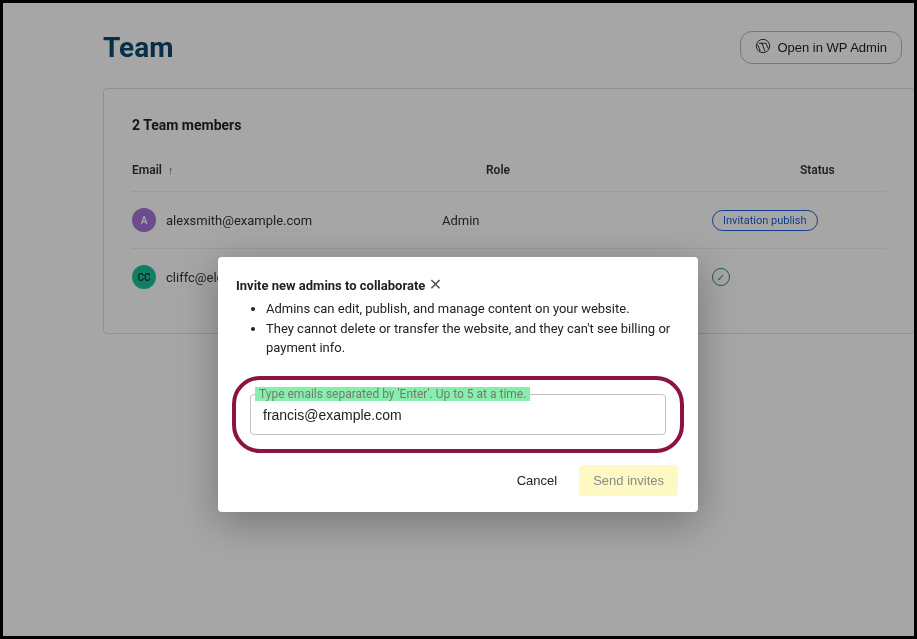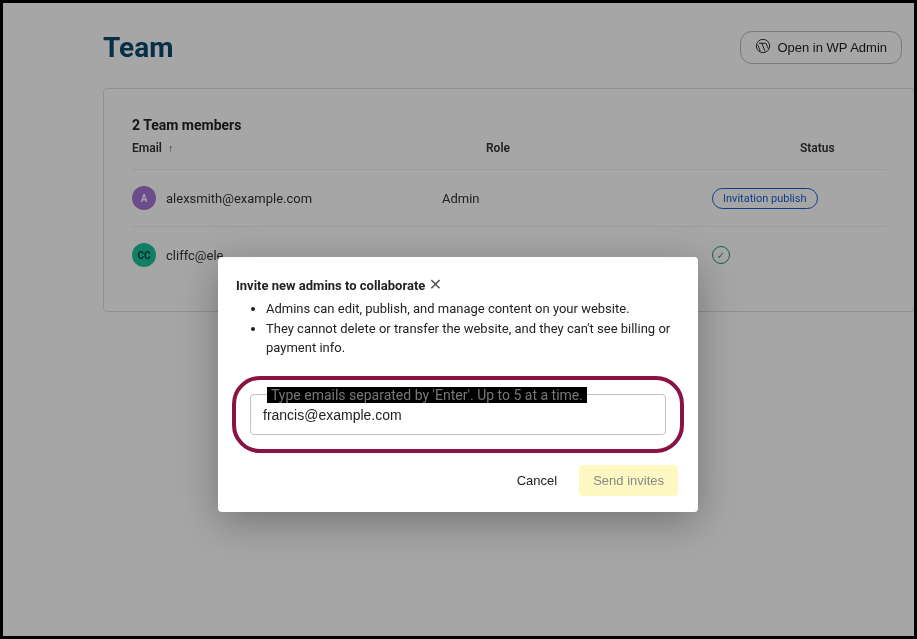--- a/index.html
+++ b/index.html
@@ -42,21 +42,21 @@
     .wp-admin-btn svg { width: 16px; height: 16px; }
     .subtitle { font-size: 13px; color: #6a6a6a; line-height: 1.6; }
     .subtitle a { color: #1a5fd4; text-decoration: underline; cursor: pointer; }
     .card {
       margin-top: 24px;
       border: 1px solid #ddd;
       border-radius: 4px;
       padding: 28px;
       width: 812px;
     }
-    .card-title { font-size: 14px; font-weight: 700; color: #222; margin-bottom: 8px; }
+    .card-title { font-size: 14px; font-weight: 700; color: #222; margin-bottom: 30px; }
     .table-header {
       display: grid;
       grid-template-columns: 310px 270px 180px;
       font-size: 12px;
       font-weight: 600;
       color: #333;
       padding-bottom: 14px;
       gap: 44px;
     }
     .table-header .col-email { display: flex; align-items: center; gap: 6px; }
@@ -135,23 +135,23 @@
       padding: 14px;
       margin: 0 -4px 12px -4px;
     }
     .input-wrap {
       position: relative;
       border: 1px solid #c2c2c2;
       border-radius: 4px;
       padding: 10px 12px;
     }
     .input-label {
-      position: absolute; top: -8px; left: 16px;
-      background: #000000; padding: 0 4px;
-      font-size: 14px; color: #777;
+      position: absolute; top: -8px; left: 4px;
+      background: #86efac; padding: 0 4px;
+      font-size: 12px; color: #777;
     }
     .input-wrap input {
       border: none; outline: none;
       font-size: 14px; width: 100%;
       color: #222;
     }
     .modal-footer {
       display: flex; justify-content: flex-end; gap: 10px;
       padding-right: 2px;
     }

